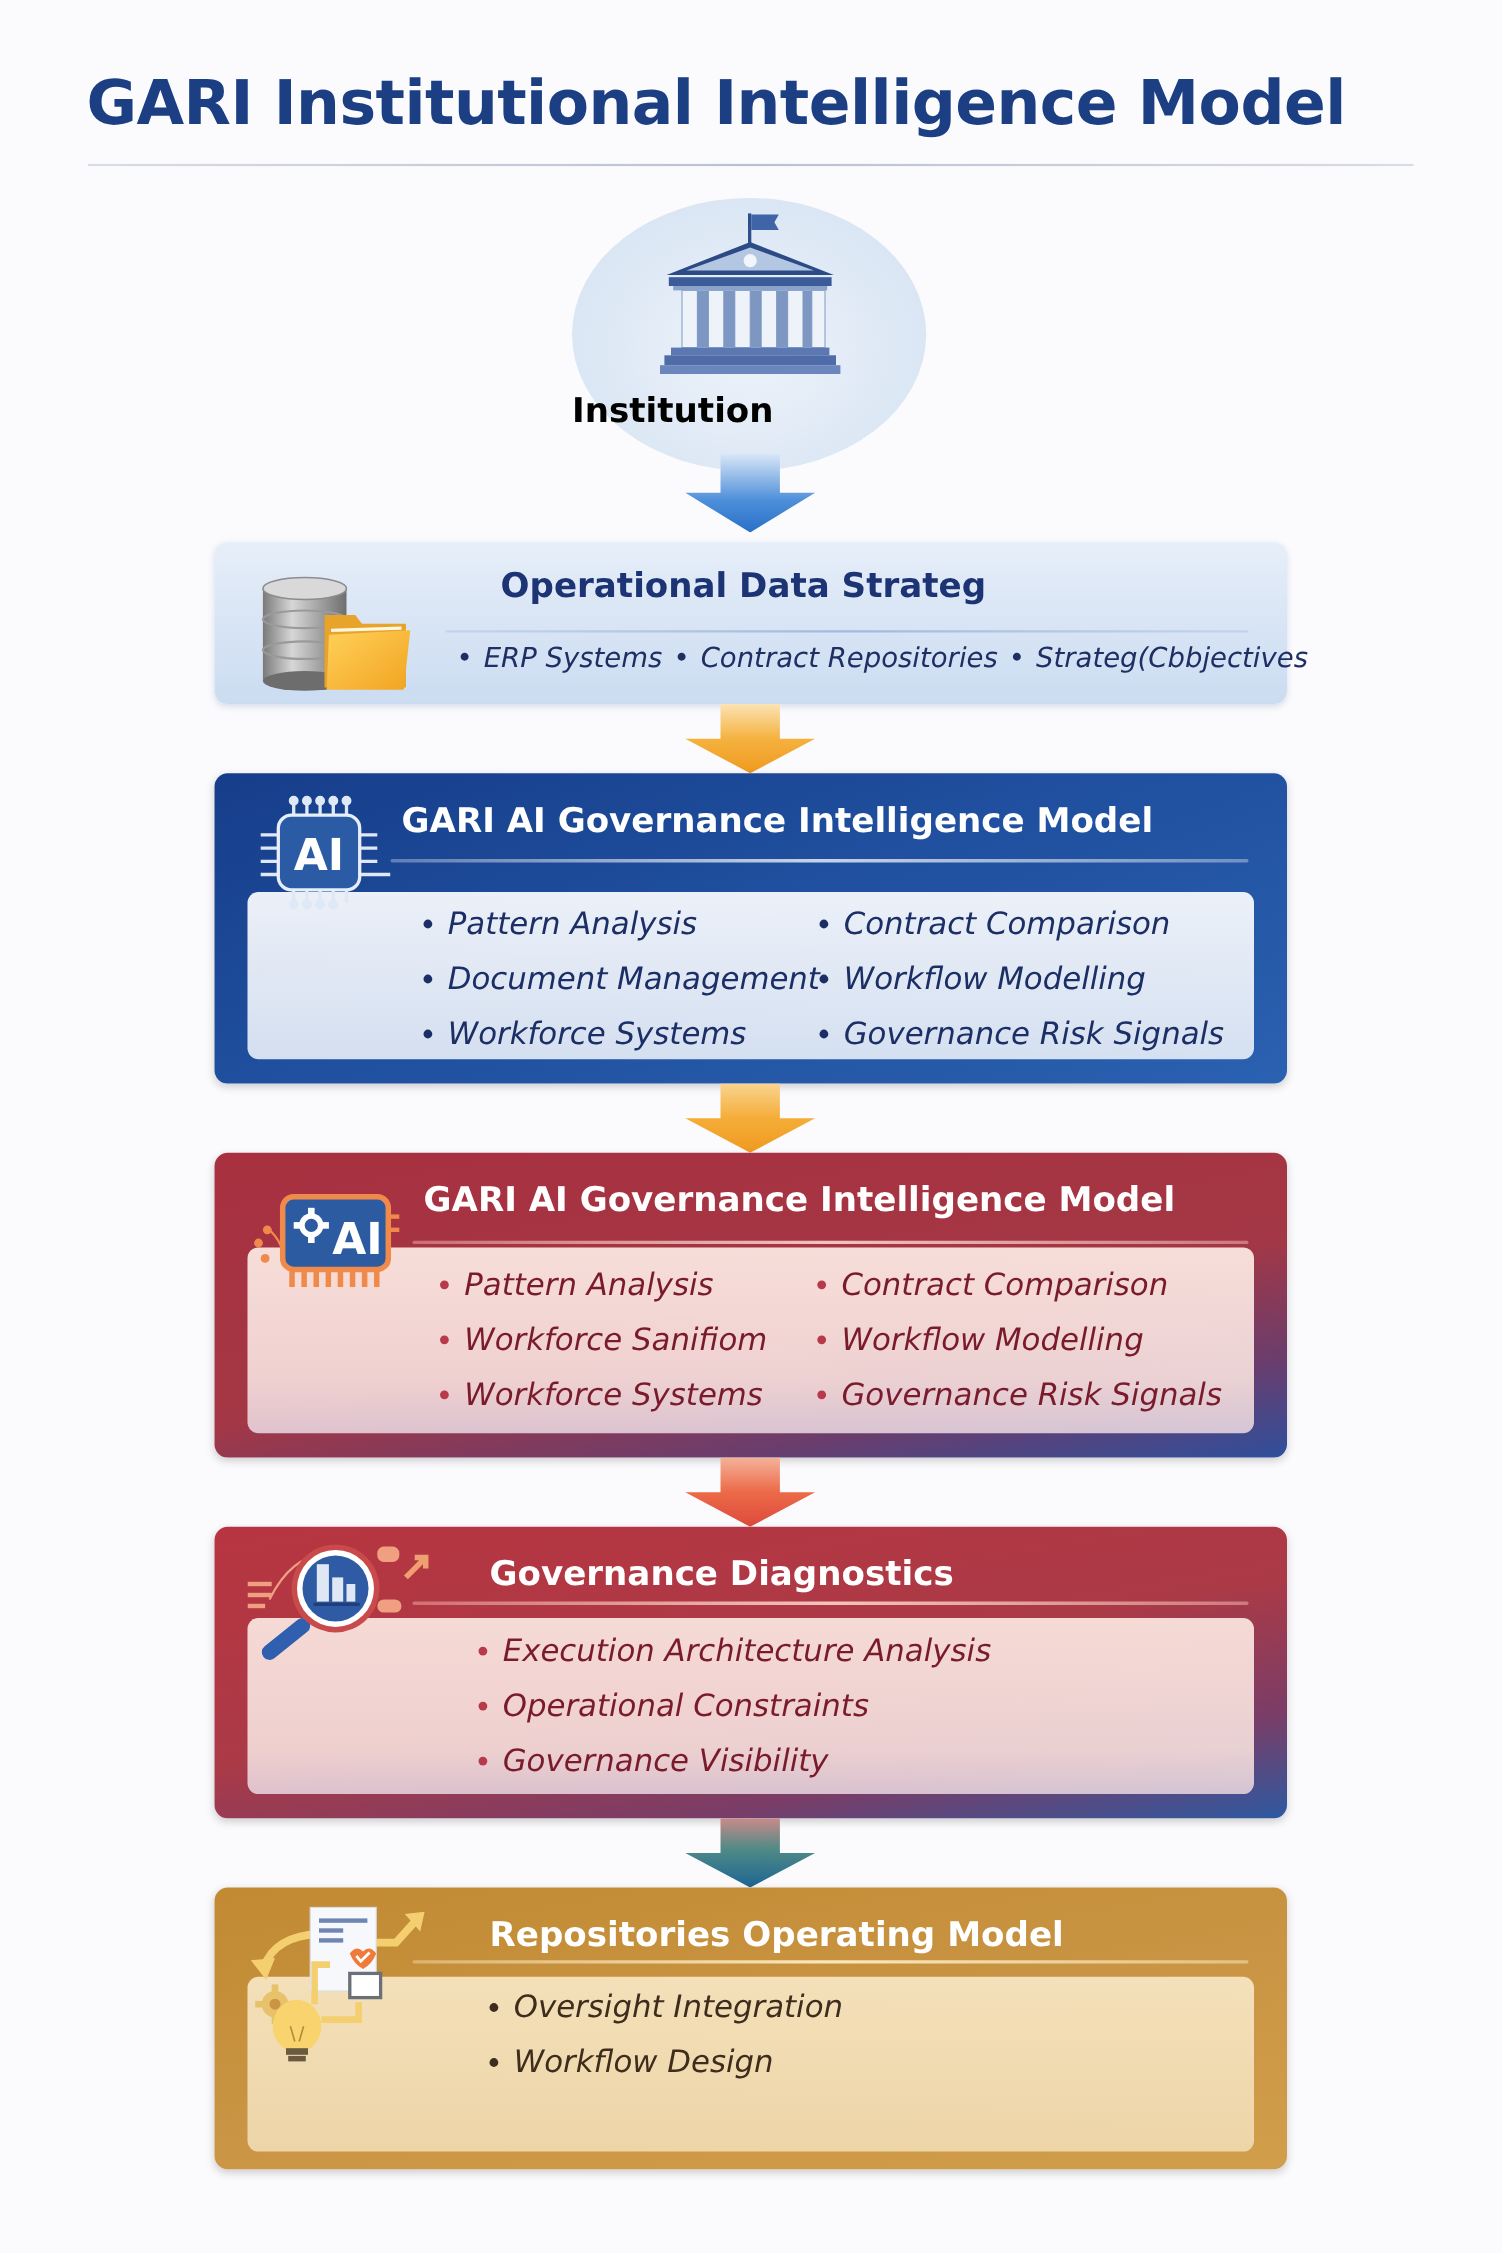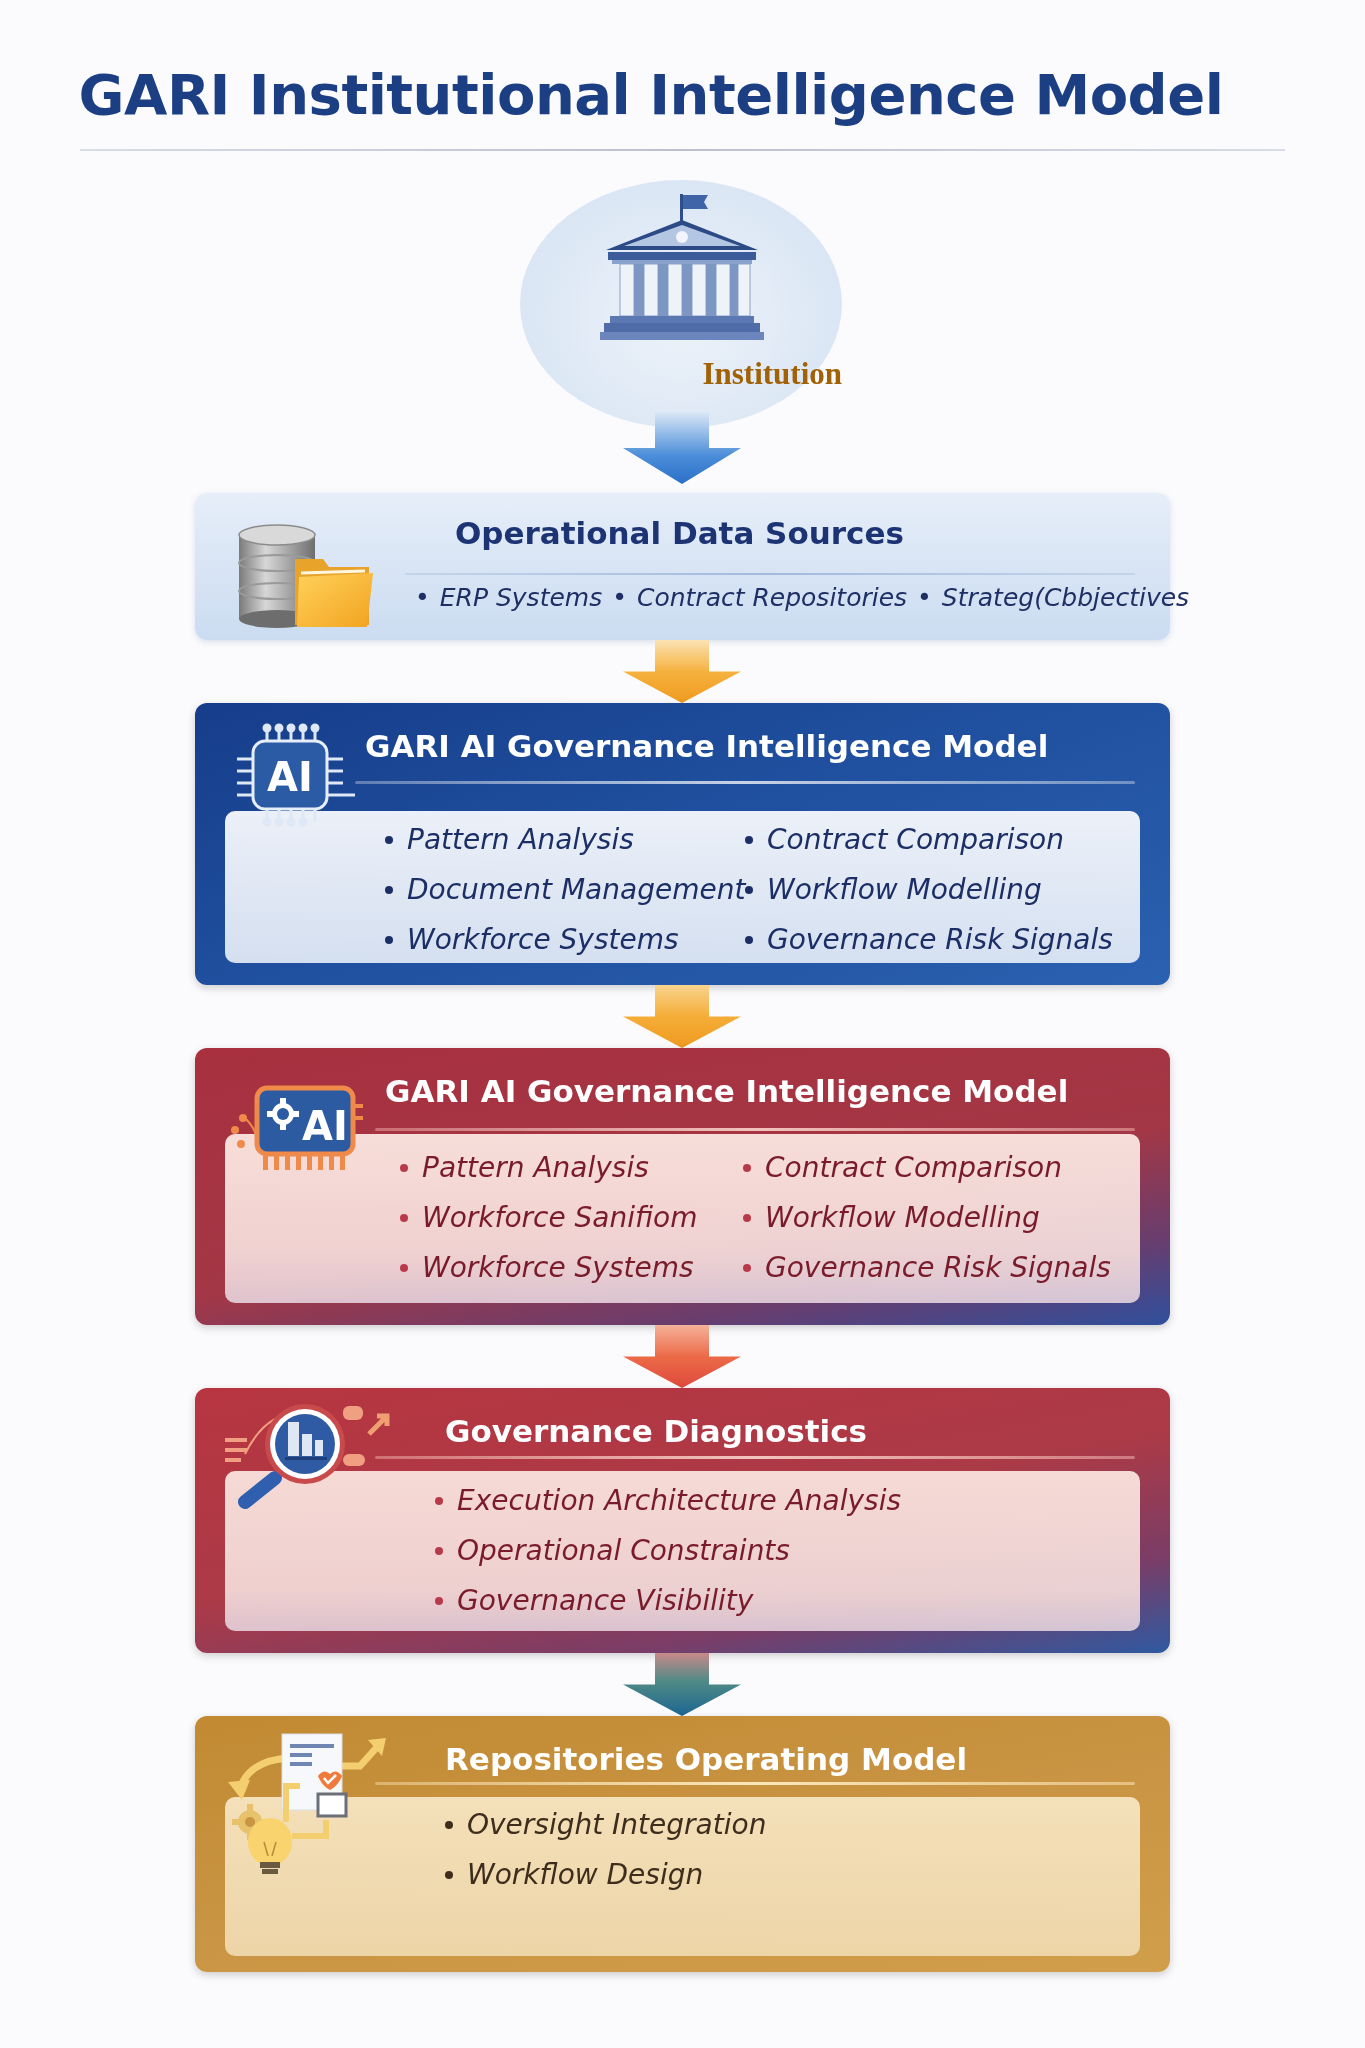--- a/index.html
+++ b/index.html
@@ -16,22 +16,22 @@
     #title-divider {
       left: 80px; top: 149px; width: 1205px; height: 2px;
       background: linear-gradient(to right, #d8dce6, #b9c0d0 50%, #d8dce6);
     }
     
     #institution-circle {
       left: 520px; top: 180px; width: 322px; height: 248px; border-radius: 50%;
       background: radial-gradient(ellipse at 50% 55%, #eef3fa 0%, #dde8f5 60%, #d2e1f2 100%);
     }
     #institution-label {
-      left: 520px; width: 322px; top: 356px; text-align: right;
-      font-size: 31px; font-weight: bold; color: #a16207; font-family: Liberation Serif, serif;
+      left: 520px; width: 322px; top: 356px; text-align: left;
+      font-size: 31px; font-weight: bold; color: #000000;
     }
     #building-icon { left: 598px; top: 192px; width: 168px; height: 150px; }
 
     
     .arrow { width: 130px; height: 80px; }
     .arrow svg { width: 100%; height: 100%; display: block; }
 
     
     .box {
       left: 195px; width: 975px; border-radius: 12px;
@@ -198,21 +198,21 @@
       <rect x="4" y="14" width="76" height="84" fill="url(#dbg)"></rect>
       <ellipse cx="42" cy="98" rx="38" ry="9" fill="#6d6d6d"></ellipse>
       <ellipse cx="42" cy="42" rx="38" ry="8" fill="none" stroke="#9a9a9a" stroke-width="2"></ellipse>
       <ellipse cx="42" cy="70" rx="38" ry="8" fill="none" stroke="#9a9a9a" stroke-width="2"></ellipse>
       <ellipse cx="42" cy="14" rx="38" ry="10" fill="#d9d9d9" stroke="#8c8c8c" stroke-width="1.5"></ellipse>
       <path d="M60 38 L88 38 L94 46 L134 46 L134 104 L60 104 Z" fill="#e7a32a"></path>
       <path d="M64 56 L138 52 L132 106 L62 106 Z" fill="url(#fg)"></path>
       <path d="M66 52 L130 50" stroke="#fff7df" stroke-width="3"></path>
     </svg>
   </div>
-  <div class="box-title">Operational Data Sources</div>
+  <div class="box-title">Operational Data Strateg</div>
   <div class="box-rule"></div>
   <div id="op-items">
     <span class="sep">•</span>
     <span>ERP Systems</span>
     <span class="sep">•</span>
     <span>Contract Repositories</span>
     <span class="sep">•</span>
     <span>Strateg(Cbbjectives</span>
   </div>
 </div>

